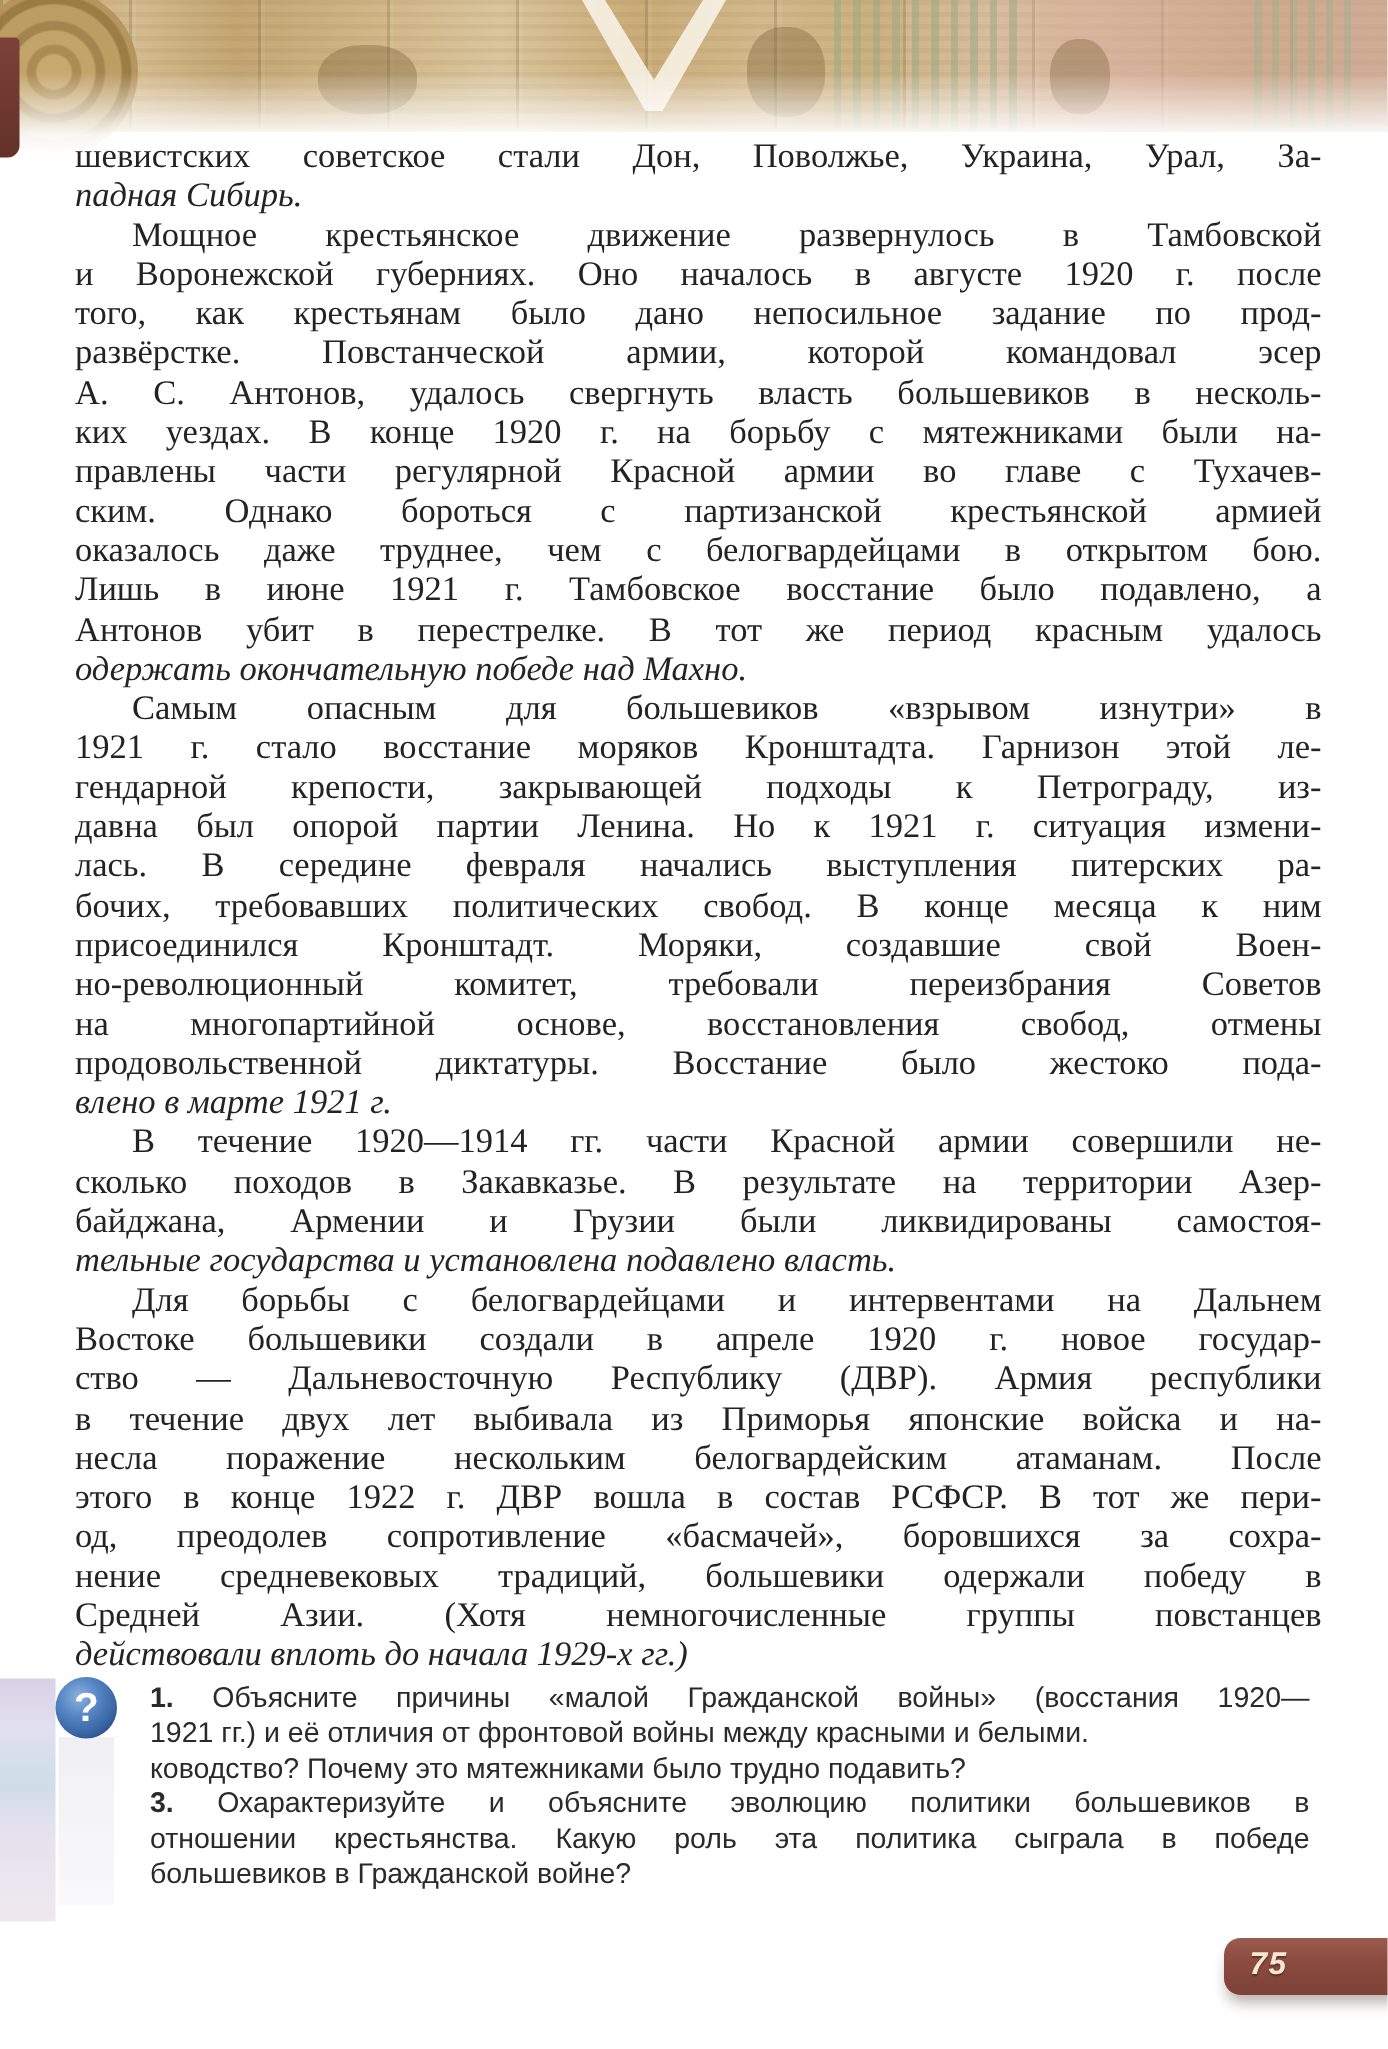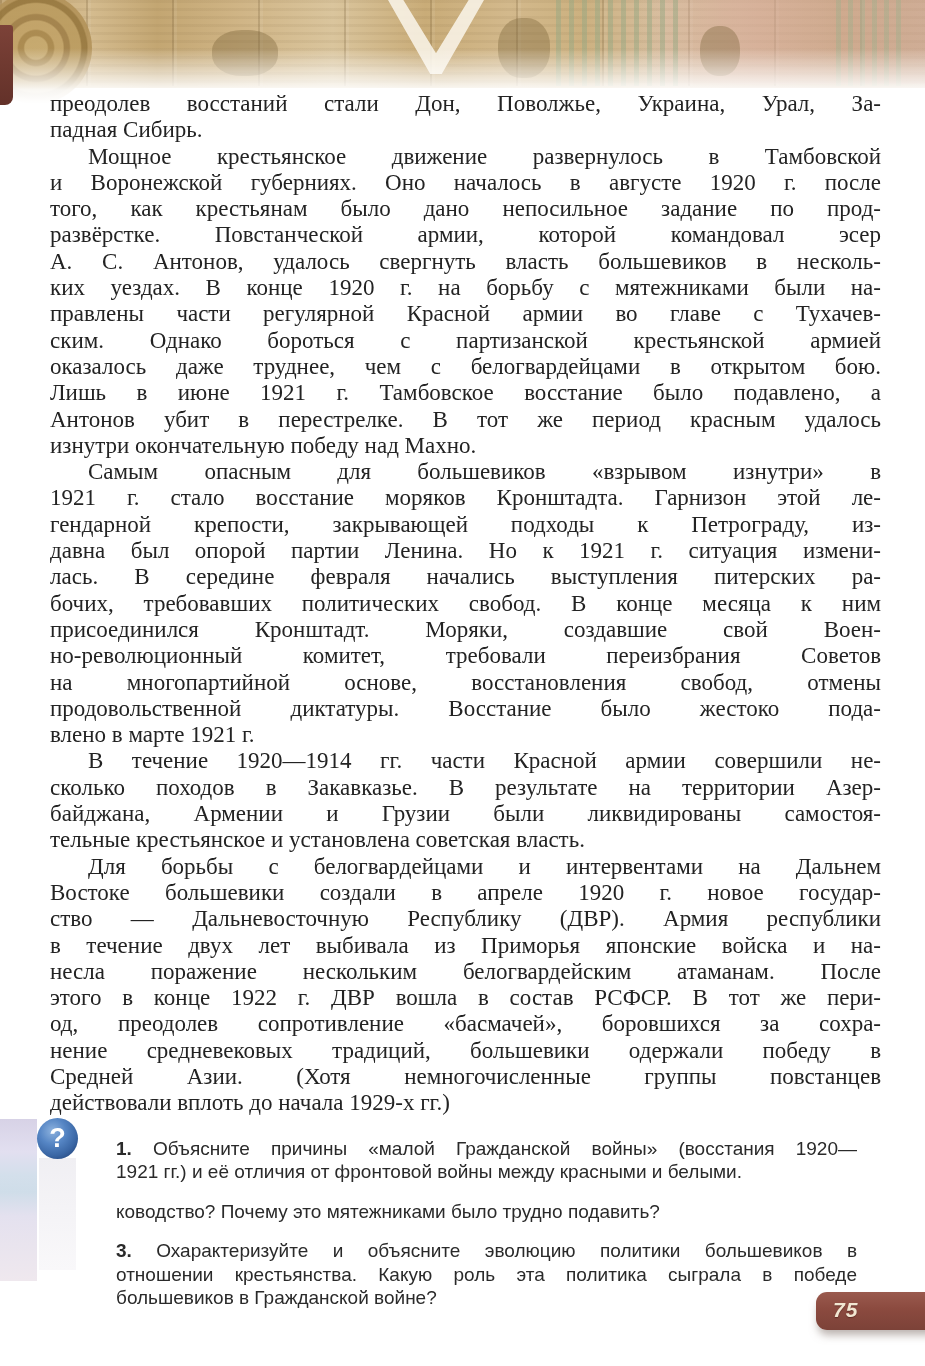--- a/index.html
+++ b/index.html
@@ -39,36 +39,36 @@
     background:linear-gradient(180deg, rgba(255,255,255,0) 0, rgba(255,255,255,.55) 45%, rgba(255,255,255,.92) 75%, #ffffff 100%); }
   .edge-accent { position:absolute; left:0; top:25px; width:13px; height:80px;
     background:linear-gradient(180deg,#7c4238,#633129); border-radius:0 3px 8px 0; }
 
   
   .bodytext { position:absolute; left:50px; top:91px; width:831px;
     font-size:23px; line-height:26.3px; color:#232323; }
   .para { margin:0; padding:0; }
   .plines { display:block; white-space:pre-line; text-align:justify; text-align-last:justify; text-indent:38px; }
   .para.noindent .plines { text-indent:0; }
-  .plast { display:block; text-align:right; text-align-last:left; text-indent:38px; }
+  .plast { display:block; text-align:right; text-align-last:left; text-indent:38px;font-style:italic; }
   .para.noindent .plast { text-indent:0; }
   .para .plast { text-indent:0; }
 
   
   .side-band { position:absolute; left:0; top:1119px; width:37px; height:162px;
     background:linear-gradient(180deg,#d7d2e6 0%,#e2dff0 20%,#d3dfeb 35%,#cfdde9 45%,#e4e1ef 60%,#e9e4ee 78%,#efe8ee 100%); }
   .icon-col { position:absolute; left:39px; top:1158px; width:37px; height:112px;
     background:linear-gradient(180deg,#f0eff3,#f9f8fa); }
   .q-icon { position:absolute; left:37px; top:1118px; width:41px; height:41px; border-radius:50%;
     background:radial-gradient(circle at 38% 32%, #8db2de 0%, #5585c4 35%, #3a66a4 65%, #274a82 85%, #1e3a6b 100%);
     color:#ffffff; font:700 27px/41px "Liberation Sans","DejaVu Sans",sans-serif; text-align:center; }
   .questions { position:absolute; left:100px; top:1121px; width:773px;
     font-family:"Liberation Sans","DejaVu Sans",sans-serif;
     font-size:19px; line-height:23.4px; color:#2a2a2a; }
-  .q { margin:16px; }
+  .q { margin:0; }
   .qmain { white-space:pre-line; text-align:justify; text-align-last:justify; }
   .qnum { font-weight:700; }
   .qlast { text-align:right; text-align-last:left; }
 
   
   .page-badge { position:absolute; left:816px; top:1292px; width:143px; height:38px;
     border-radius:11px 0 0 11px;
     background:linear-gradient(180deg,#9a5a4e 0%,#8b4a3f 45%,#7c4238 100%);
     box-shadow:0 7px 9px -2px rgba(130,115,108,.55);padding-left:32px; }
   .pagenum { position:absolute; left:17px; top:5px;
@@ -91,55 +91,55 @@
     <div class="h-blob b2"></div>
     <div class="h-blob b3"></div>
     <div class="h-vee"></div>
     <div class="h-medallion"></div>
     <div class="h-fade"></div>
   </div>
   <div class="edge-accent"></div>
 
   <main class="bodytext">
     <p class="para noindent">
-      <span class="plines">преодолев восстаний стали Дон, Поволжье, Украина, Урал, За-</span>
+      <span class="plines">шевистских советское стали Дон, Поволжье, Украина, Урал, За-</span>
       <span class="plast">падная Сибирь.</span>
     </p>
     <p class="para">
       <span class="plines">Мощное крестьянское движение развернулось в Тамбовской
 и Воронежской губерниях. Оно началось в августе 1920 г. после
 того, как крестьянам было дано непосильное задание по прод-
 развёрстке. Повстанческой армии, которой командовал эсер
 А. С. Антонов, удалось свергнуть власть большевиков в несколь-
 ких уездах. В конце 1920 г. на борьбу с мятежниками были на-
 правлены части регулярной Красной армии во главе с Тухачев-
 ским. Однако бороться с партизанской крестьянской армией
 оказалось даже труднее, чем с белогвардейцами в открытом бою.
 Лишь в июне 1921 г. Тамбовское восстание было подавлено, а
 Антонов убит в перестрелке. В тот же период красным удалось</span>
-      <span class="plast">изнутри окончательную победу над Махно.</span>
+      <span class="plast">одержать окончательную победе над Махно.</span>
     </p>
     <p class="para">
       <span class="plines">Самым опасным для большевиков «взрывом изнутри» в
 1921 г. стало восстание моряков Кронштадта. Гарнизон этой ле-
 гендарной крепости, закрывающей подходы к Петрограду, из-
 давна был опорой партии Ленина. Но к 1921 г. ситуация измени-
 лась. В середине февраля начались выступления питерских ра-
 бочих, требовавших политических свобод. В конце месяца к ним
 присоединился Кронштадт. Моряки, создавшие свой Воен-
 но-революционный комитет, требовали переизбрания Советов
 на многопартийной основе, восстановления свобод, отмены
 продовольственной диктатуры. Восстание было жестоко пода-</span>
       <span class="plast">влено в марте 1921 г.</span>
     </p>
     <p class="para">
       <span class="plines">В течение 1920—1914 гг. части Красной армии совершили не-
 сколько походов в Закавказье. В результате на территории Азер-
 байджана, Армении и Грузии были ликвидированы самостоя-</span>
-      <span class="plast">тельные крестьянское и установлена советская власть.</span>
+      <span class="plast">тельные государства и установлена подавлено власть.</span>
     </p>
     <p class="para">
       <span class="plines">Для борьбы с белогвардейцами и интервентами на Дальнем
 Востоке большевики создали в апреле 1920 г. новое государ-
 ство — Дальневосточную Республику (ДВР). Армия республики
 в течение двух лет выбивала из Приморья японские войска и на-
 несла поражение нескольким белогвардейским атаманам. После
 этого в конце 1922 г. ДВР вошла в состав РСФСР. В тот же пери-
 од, преодолев сопротивление «басмачей», боровшихся за сохра-
 нение средневековых традиций, большевики одержали победу в

